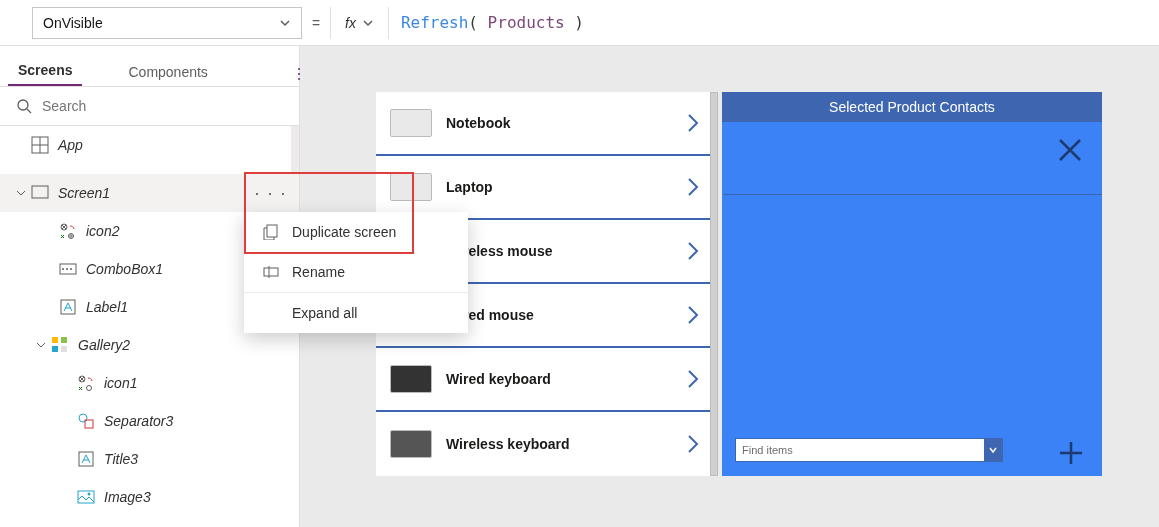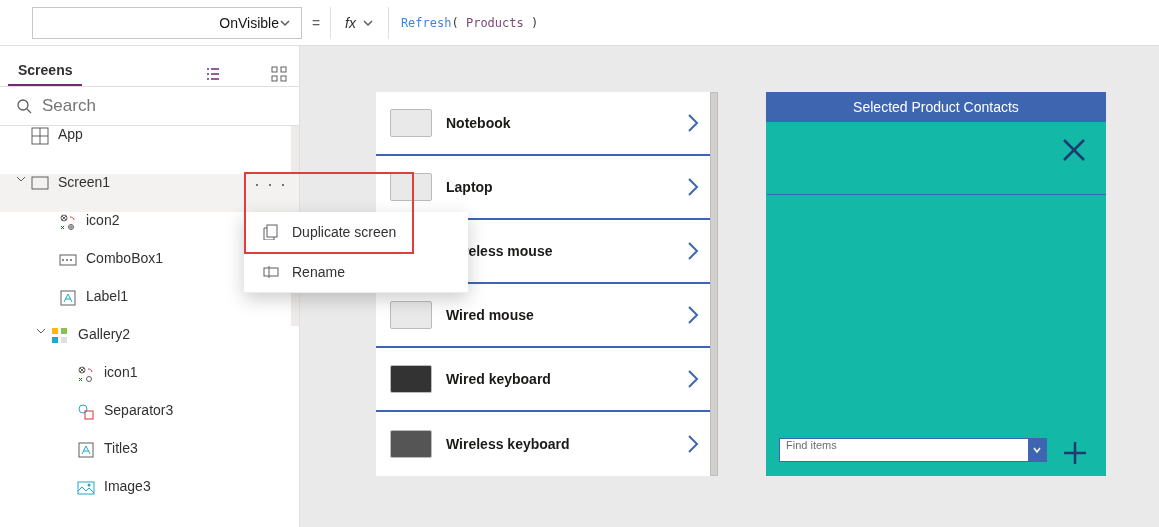--- a/index.html
+++ b/index.html
@@ -23,21 +23,21 @@
     padding: 6px 0;
   }
   .property-select {
     margin-left: 32px;
     width: 270px;
     height: 32px;
     padding: 0 10px;
     border: 1px solid #c8c6c4;
     display: flex;
     align-items: center;
-    justify-content: flex-end;
+    justify-content: space-between;
     background: #fff;
     color: #161514;
   }
   .chev-down { width: 12px; height: 12px; }
   .chev-down path { stroke: #605e5c; fill: none; stroke-width: 1.5; }
   .equals {
     width: 28px;
     text-align: center;
     color: #605e5c;
   }
@@ -48,21 +48,21 @@
     padding: 0 14px;
     height: 32px;
     border-left: 1px solid #e1dfdd;
     border-right: 1px solid #e1dfdd;
     color: #323130;
     font-style: italic;
   }
   .formula-text {
     padding: 0 12px;
     font-family: Consolas, monospace;
-    font-size: 12px;
+    font-size: 16px;
   }
   .tok-fn { color: #3b88e0; }
   .tok-ds { color: #7d477a; }
   .tok-punc { color: #3b3a39; }
 
   
   .main {
     display: flex;
     height: calc(527px - 46px);
   }
@@ -117,46 +117,47 @@
     padding: 0 16px;
     border-top: 1px solid #e1dfdd;
     border-bottom: 1px solid #e1dfdd;
     color: #a19f9d;
     gap: 10px;
   }
   .search input {
     border: none;
     outline: none;
     flex: 1;
-    font-size: 17px;
+    font-size: 14px;
     color: #323130;
     background: transparent;
   }
 
   
   .tree {
     flex: 1;
     overflow: auto;
     position: relative;
   }
   .tree-scrollbar {
     position: absolute;
     right: 0;
     top: 0;
     width: 8px;
     height: 200px;
     background: #edebe9;
   }
   .tree-item {
     display: flex;
-    align-items: flex-start;
+    align-items: center;
     height: 38px;
     padding-left: 14px;
     cursor: default;
     position: relative;
+    font-style: italic;
   }
   .tree-item.selected {
     background: #f3f2f1;
     margin-top: 10px;
   }
   .tree-caret {
     width: 12px;
     display: flex;
     justify-content: center;
     margin-right: 4px;
@@ -267,23 +268,22 @@
     position: absolute;
     right: -8px;
     top: 0;
     bottom: 0;
     width: 8px;
     background: #d2d0ce;
     border: 1px solid #bfbdbb;
   }
 
   .contacts-pane {
-    width: 340px;
-    background: #14b8a6;
-    margin-left: 44px;
+    width: 380px;
+    background: #3b82f6;
   }
   .contacts-header {
     height: 30px;
     background: #3e66b0;
     color: #fff;
     display: flex;
     align-items: center;
     justify-content: center;
     font-size: 14px;
   }
@@ -310,20 +310,21 @@
     background: #3e66b0;
   }
   .combo {
     position: absolute;
     bottom: 12px;
     left: 12px;
     width: 268px;
     height: 24px;
     border: 1px solid #3e66b0;
     display: flex;
+    align-items: center;
     background: #fff;
   }
   .combo-text {
     flex: 1;
     padding: 0 6px;
     font-size: 11px;
     color: #6e6d6b;
   }
   .combo-btn {
     width: 18px;
@@ -369,20 +370,21 @@
     <span class="tok-punc">)</span>
   </div>
 </div>
 
 <div class="main">
 
   <div class="left-panel">
 
     <div class="tabs">
       <div class="tab active"><span>Screens</span></div>
+      <div class="tab"><span>Components</span></div>
       <div class="tabs-spacer"></div>
       <div class="tab-icon-btn">
         <svg width="16" height="16" viewBox="0 0 16 16">
             <path d="M2 3h2M6 3h8M2 8h2M6 8h8M2 13h2M6 13h8" stroke="#742774" stroke-width="1.5"></path>
           </svg>
       </div>
       <div class="tab-icon-btn">
         <svg width="16" height="16" viewBox="0 0 16 16">
             <rect x="1" y="1" width="5" height="5" fill="none" stroke="#605e5c"></rect>
             <rect x="10" y="1" width="5" height="5" fill="none" stroke="#605e5c"></rect>
@@ -633,15 +635,19 @@
   <div class="menu-item">
     <span class="menu-icon">
       <svg width="16" height="16" viewBox="0 0 16 16">
           <rect x="1" y="4" width="14" height="8" fill="none" stroke="#605e5c"></rect>
           <path d="M6 2v12" stroke="#605e5c"></path>
         </svg>
     </span>
     <span>Rename</span>
   </div>
   <div class="menu-sep"></div>
+  <div class="menu-item">
+    <span class="menu-icon" style="width:18px"></span>
+    <span>Expand all</span>
+  </div>
 </div>
 
 <div class="highlight-box"></div>
 
 </body></html>

